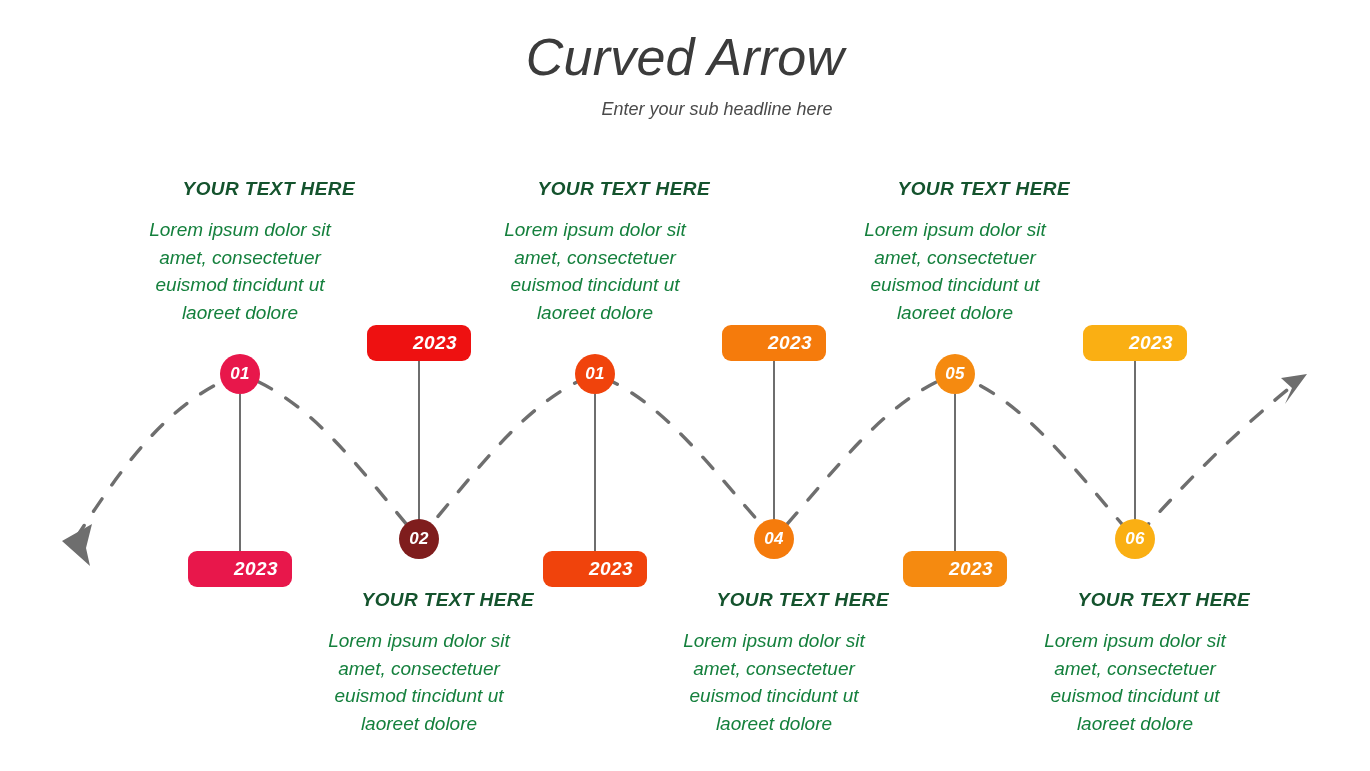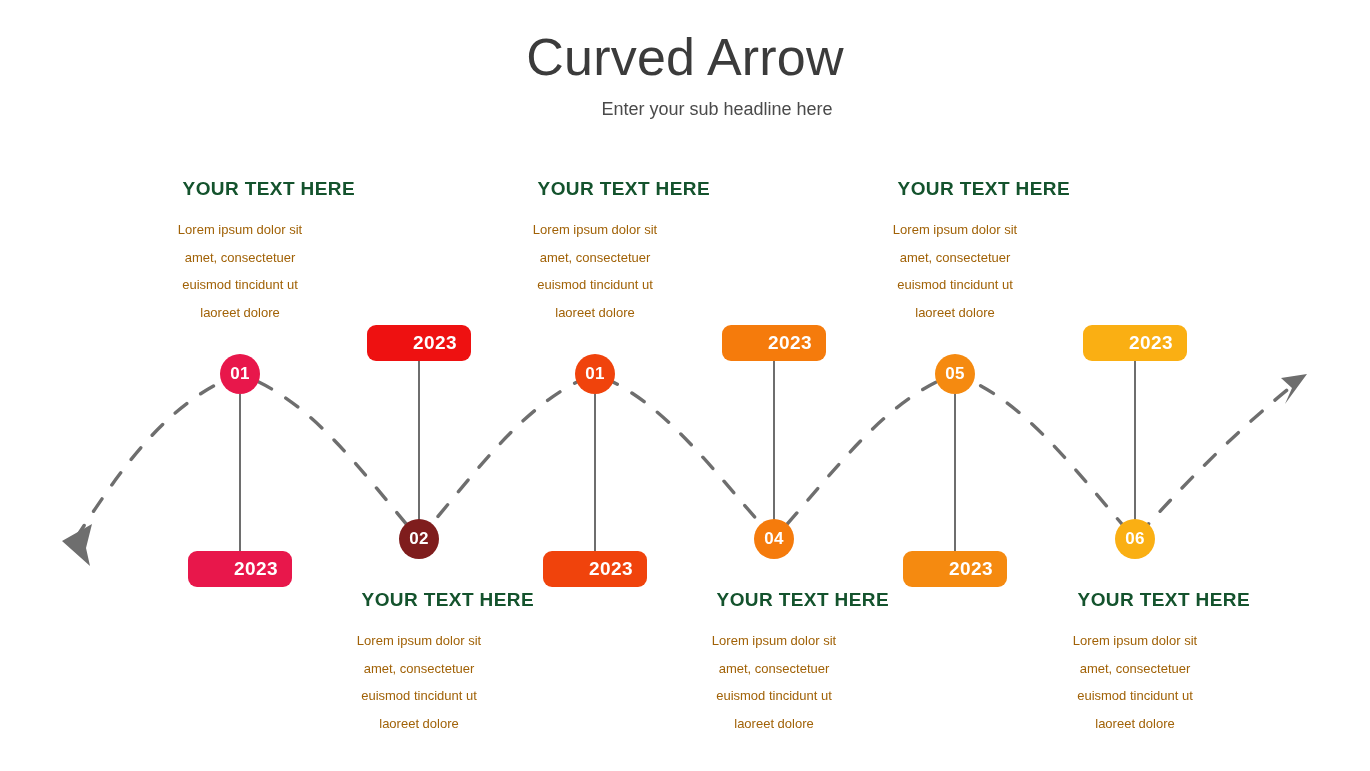--- a/index.html
+++ b/index.html
@@ -1,21 +1,21 @@
 <!DOCTYPE html>
 <html><head>
 <meta charset="utf-8">
 <style>
   html,body{margin:0;padding:0;}
   body{
     width:1370px;height:771px;background:#fff;
     font-family:"Liberation Sans","DejaVu Sans",sans-serif;
     overflow:hidden;position:relative;
   }
-  #stage{position:absolute;inset:0;width:1370px;height:771px;}
+  #stage{position:absolute;inset:0;width:1370px;height:771px;font-style:italic;}
 
   
   .title{
     position:absolute;left:0;top:28px;width:1370px;text-align:center;
     font-size:52px;font-weight:400;color:#3b3b3b;letter-spacing:.2px;
     line-height:1.12;
   }
   .subtitle{
     position:absolute;left:0;top:99px;width:1370px;text-align:center;
     font-size:18px;font-weight:400;color:#4a4a4a;padding-left:32px;
@@ -47,21 +47,21 @@
   }
 
   
   .tblock{position:absolute;width:230px;text-align:center;}
   .thead{
     font-size:19px;font-weight:700;color:#14532d;letter-spacing:.4px;
     margin:0 0 16px 0;
     text-align:right;
   }
   .tbody{
-    font-size:13px;font-weight:400;color:#a16207;line-height:27.5px;
+    font-size:19px;font-weight:400;color:#15803d;line-height:27.5px;
     margin:16px;
   }
 </style>
 </head>
 <body>
 
 <div id="stage">
 
   <div class="title">Curved Arrow</div>
   <div class="subtitle">Enter your sub headline here</div>

